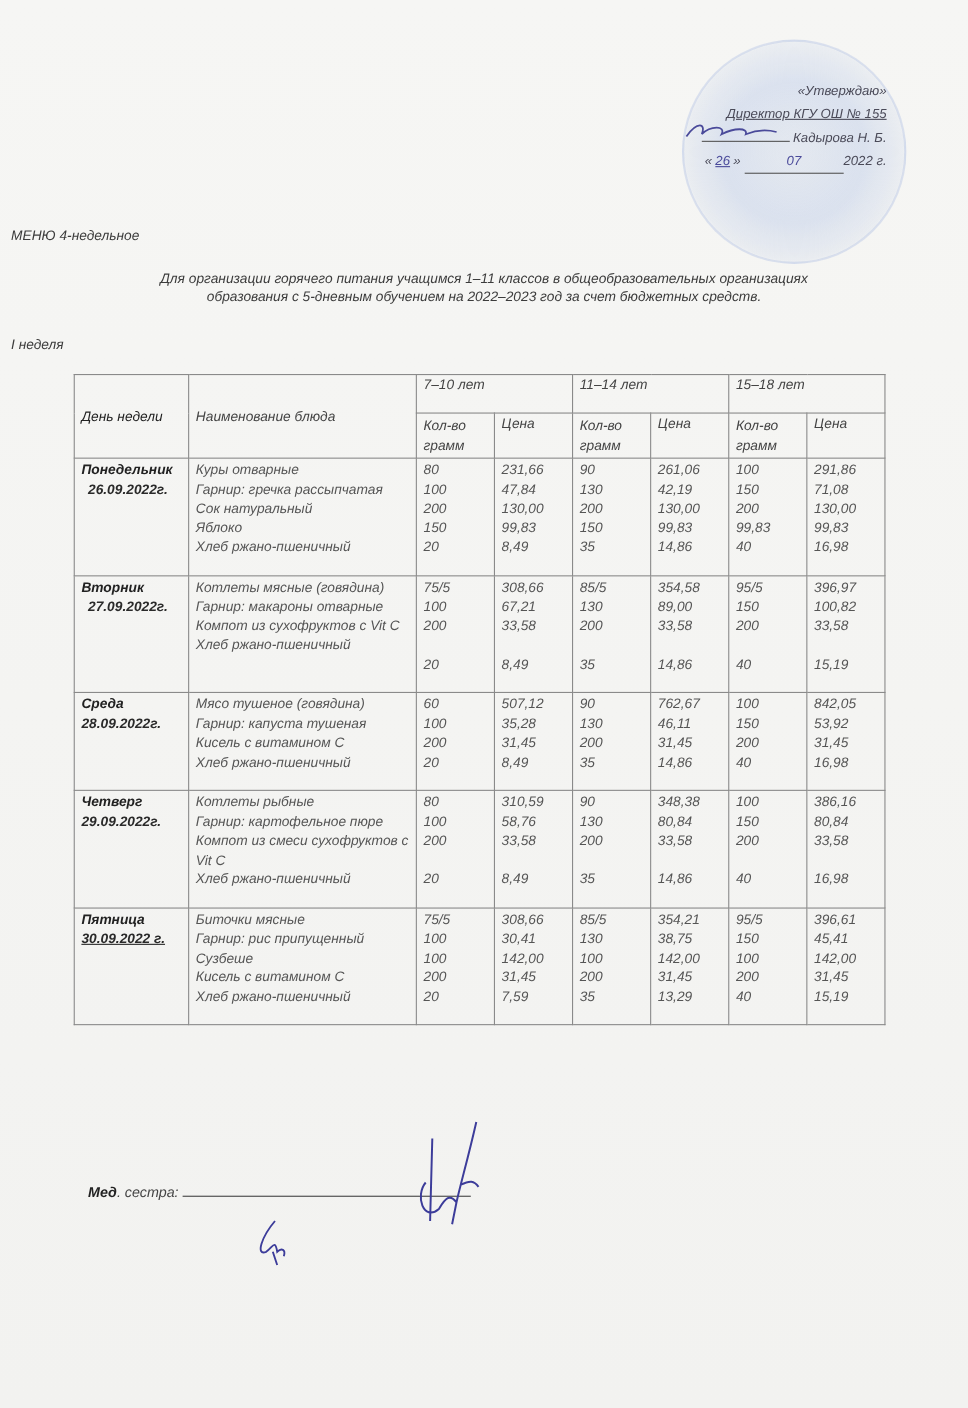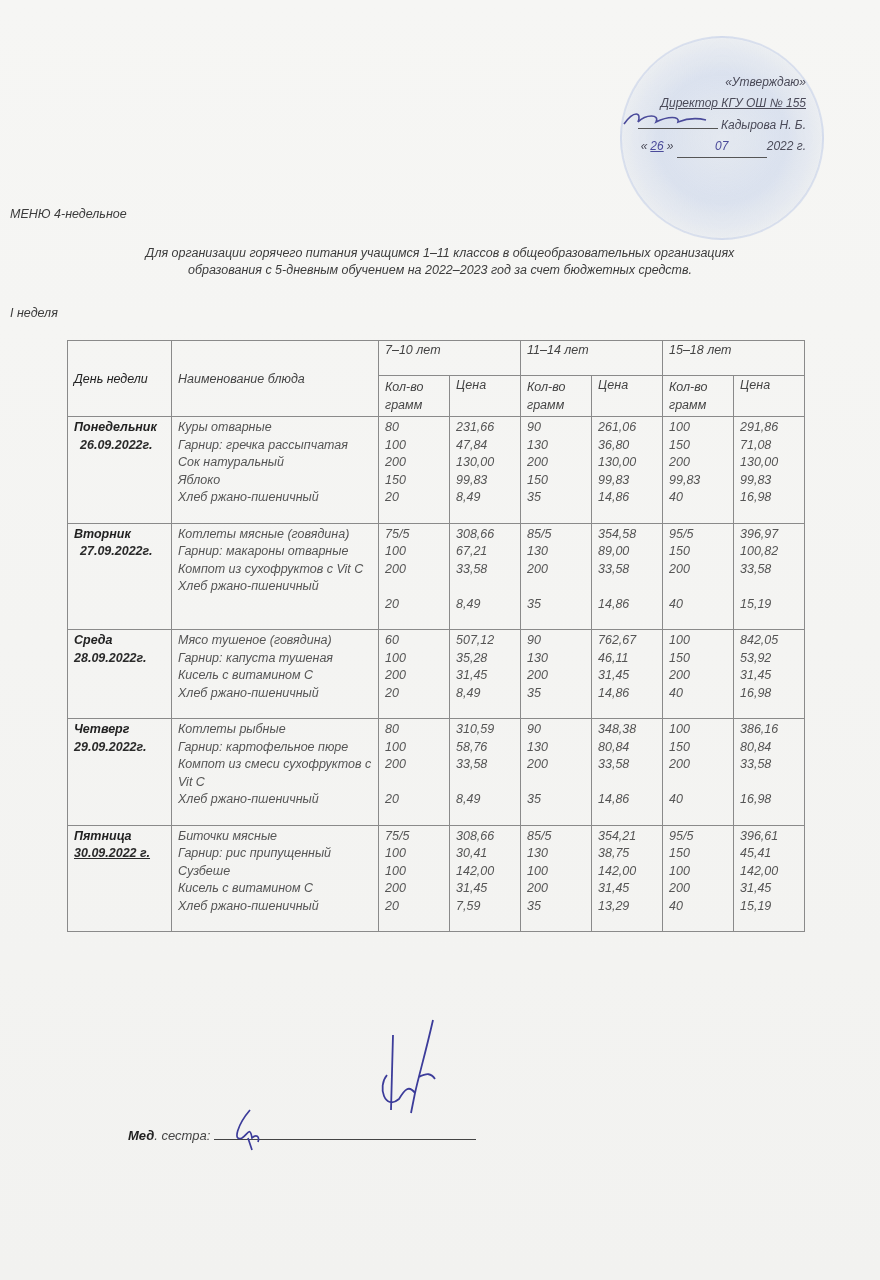--- a/index.html
+++ b/index.html
@@ -117,21 +117,21 @@
           </td>
           <td style="padding-bottom: 16px;">
             <span class="line">90</span>
             <span class="line">130</span>
             <span class="line">200</span>
             <span class="line">150</span>
             <span class="line">35</span>
           </td>
           <td style="padding-bottom: 16px;">
             <span class="line">261,06</span>
-            <span class="line">36,80</span>
+            <span class="line">42,19</span>
             <span class="line">130,00</span>
             <span class="line">99,83</span>
             <span class="line">14,86</span>
           </td>
           <td style="padding-bottom: 16px;">
             <span class="line">100</span>
             <span class="line">150</span>
             <span class="line">200</span>
             <span class="line">99,83</span>
             <span class="line">40</span>
@@ -351,21 +351,21 @@
             <span class="line">396,61</span>
             <span class="line">45,41</span>
             <span class="line">142,00</span>
             <span class="line">31,45</span>
             <span class="line">15,19</span>
           </td>
         </tr>
       </tbody>
   </table>
 
-  <div class="foot" style="top:1128px;margin-left:48px;">
+  <div class="foot" style="top:1076px;">
     <b>Мед</b><span>. сестра:</span>
     <span class="line-blank" style="width:262px;"></span>
   </div>
   <svg style="position:absolute;left:375px;top:1015px;" width="70" height="100">
     <path d="M18 20 L16 95 M12 60 C2 72,10 96,24 84 C30 74,34 70,40 78 C44 60,50 40,58 5 M40 78 L36 98 M44 62 C52 58,56 58,60 64" stroke="#3c3c9a" stroke-width="1.8" fill="none"></path>
   </svg>
   <svg style="position:absolute;left:228px;top:1108px;" width="40" height="45">
     <path d="M22 2 C10 16,4 34,14 30 C20 26,22 18,24 30 C28 26,32 28,30 34 M20 30 L24 42" stroke="#3c3c9a" stroke-width="1.7" fill="none"></path>
   </svg>
 </div>

